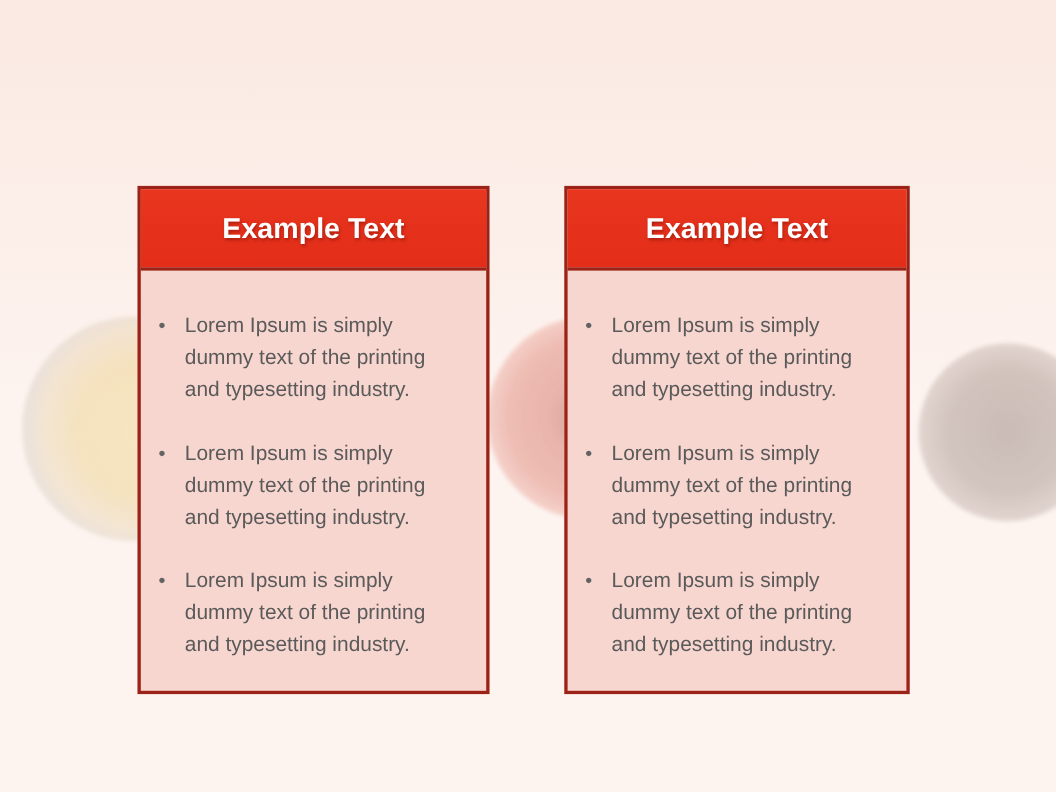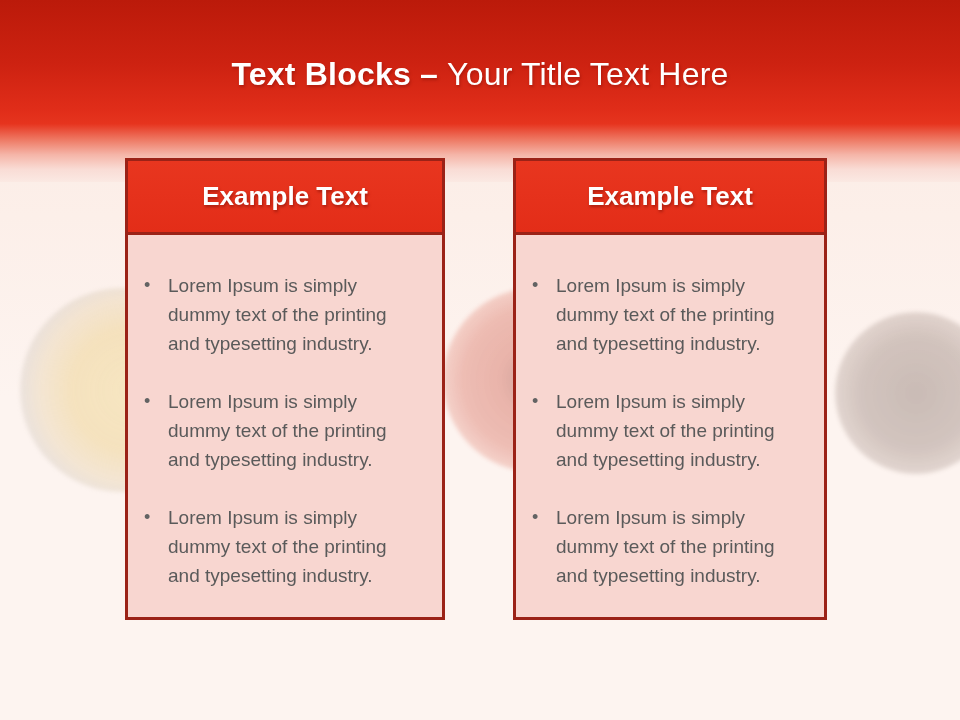--- a/index.html
+++ b/index.html
@@ -63,21 +63,21 @@
     left: 835px; top: 312px; width: 162px; height: 162px;
     background: radial-gradient(circle,
       rgba(90,65,55,0.75) 0%, rgba(108,83,73,0.7) 48%,
       rgba(128,103,93,0.55) 68%, rgba(150,130,120,0.3) 78%,
       rgba(150,130,120,0) 87%);
     opacity: 0.42;
   }
 
   
   .card {
-    position: absolute; top: 158px;
+    position: absolute; top: 169px;
     height: 462px;
     border: 3px solid #9b2217;
     background: #f8d6d0;
     z-index: 3;
   }
   .card-left  { left: 125px; width: 320px; }
   .card-right { left: 513px; width: 314px; }
 
   .card-header {
     height: 74px;
@@ -110,25 +110,20 @@
     color: #636363;
     font-size: 18px;
   }
   .bullet-text { white-space: pre-line; }
 </style>
 </head>
 <body>
 
 <div class="slide">
 
-  <div class="header-band">
-    <h1 class="slide-title">
-      <span class="title-bold">Text Blocks –</span><span>Your Title Text Here</span>
-    </h1>
-  </div>
 
   <div class="bg-cap bg-cap-gold"></div>
   <div class="bg-cap bg-cap-red"></div>
   <div class="bg-cap bg-cap-dark"></div>
 
   <section class="card card-left">
     <header class="card-header">
       <span class="card-title">Example Text</span>
     </header>
     <div class="card-body">

